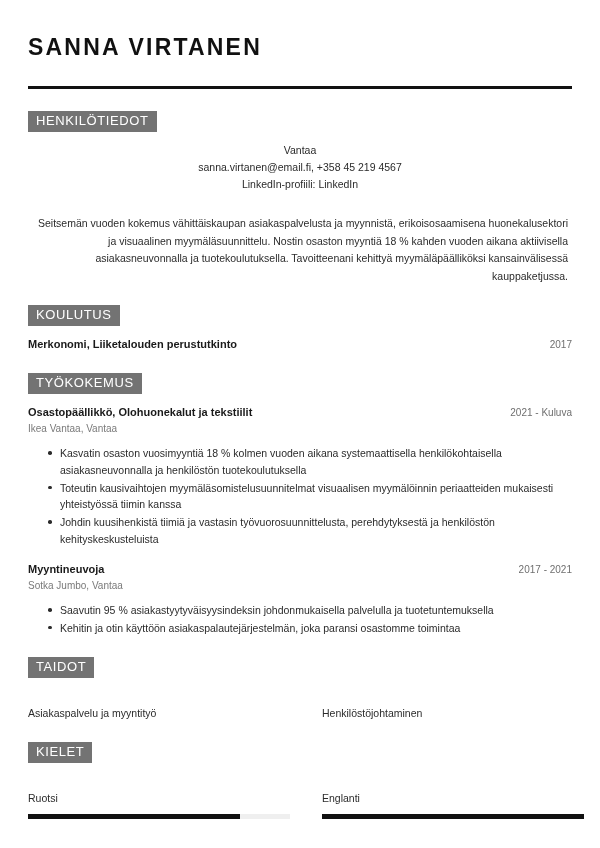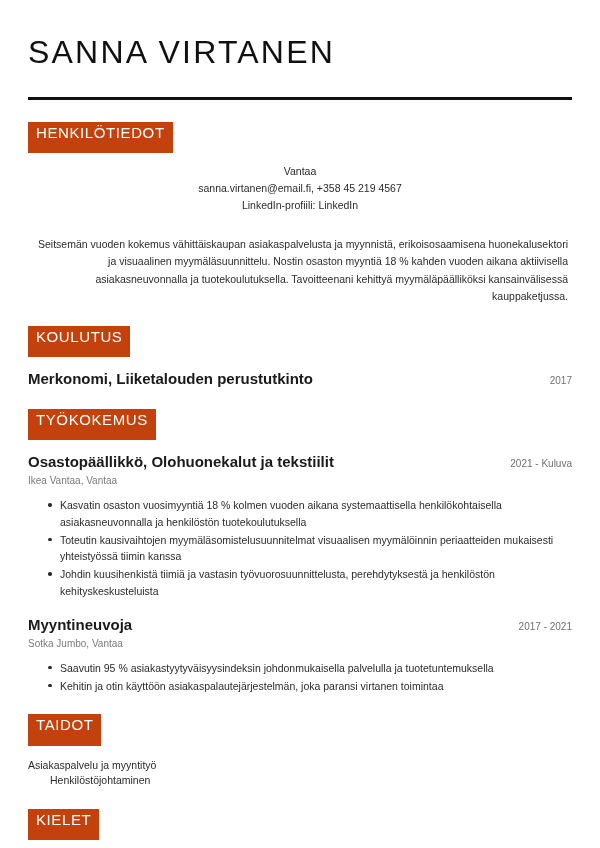--- a/index.html
+++ b/index.html
@@ -15,48 +15,48 @@
     -webkit-font-smoothing: antialiased;
   }
   .page {
     width: 600px;
     height: 848px;
     box-sizing: border-box;
     padding: 34px 28px 0 28px;
     position: relative;
   }
   .name {
-    font-size: 32px;
-    font-weight: 400;
+    font-size: 23px;
+    font-weight: 700;
     letter-spacing: 2.2px;
     color: #111111;
     line-height: 1.15;
     margin: 0;
     white-space: nowrap;
   }
   .top-rule {
     margin-top: 26px;
     height: 3px;
     background: #111111;
     width: 100%;
   }
   .section {
     margin-top: 22px;
   }
   .section.tight {
     margin-top: 20px;
   }
   .badge {
     display: inline-block;
-    background: #c2410c;
+    background: #737373;
     color: #ffffff;
-    font-size: 15px;
+    font-size: 13px;
     font-weight: 400;
     letter-spacing: 0.6px;
-    padding: 3px 8px 12px 8px;
+    padding: 3px 8px 4px 8px;
     line-height: 1.08;
     text-transform: uppercase;
   }
   .contact {
     margin-top: 10px;
     font-size: 10.5px;
     line-height: 1.62;
     color: #2b2b2b;
     text-align: center;
   }
@@ -74,21 +74,21 @@
   .entry {
     margin-top: 11px;
   }
   .entry-head {
     display: flex;
     justify-content: space-between;
     align-items: baseline;
     width: 100%;
   }
   .entry-title {
-    font-size: 15px;
+    font-size: 11px;
     font-weight: bold;
     color: #1a1a1a;
     line-height: 1.4;
   }
   .entry-date {
     font-size: 10px;
     color: #6f6f6f;
     white-space: nowrap;
     padding-left: 12px;
     line-height: 1.4;
@@ -117,22 +117,21 @@
     position: absolute;
     left: 0;
     top: 6px;
     width: 3.5px;
     height: 3.5px;
     border-radius: 50%;
     background: #2b2b2b;
   }
   .two-col {
     display: flex;
-    margin-top: 12px;
-    flex-direction: column;
+    margin-top: 28px;
   }
   .col {
     width: 50%;
     box-sizing: border-box;
   }
   .col.right {
     padding-left: 22px;
   }
   .skill-text {
     font-size: 10.5px;
@@ -206,40 +205,48 @@
     </div>
 
     <div class="entry" style="margin-top:14px;">
       <div class="entry-head">
         <span class="entry-title">Myyntineuvoja</span>
         <span class="entry-date">2017 - 2021</span>
       </div>
       <div class="entry-sub">Sotka Jumbo, Vantaa</div>
       <ul class="bullets">
         <li>Saavutin 95 % asiakastyytyväisyysindeksin johdonmukaisella palvelulla ja tuotetuntemuksella</li>
-        <li>Kehitin ja otin käyttöön asiakaspalautejärjestelmän, joka paransi virtanen toimintaa</li>
+        <li>Kehitin ja otin käyttöön asiakaspalautejärjestelmän, joka paransi osastomme toimintaa</li>
       </ul>
     </div>
   </div>
 
   <div class="section tight">
     <span class="badge">TAIDOT</span>
     <div class="two-col">
       <div class="col">
         <div class="skill-text">Asiakaspalvelu ja myyntityö</div>
       </div>
       <div class="col right">
         <div class="skill-text">Henkilöstöjohtaminen</div>
       </div>
     </div>
   </div>
 
   <div class="section tight">
     <span class="badge">KIELET</span>
     <div class="two-col">
+      <div class="col">
+        <div class="lang-block">
+          <div class="lang-name">Ruotsi</div>
+          <div class="bar-track">
+            <div class="bar-fill" style="width: 81%;"></div>
+          </div>
+        </div>
+      </div>
       <div class="col right">
         <div class="lang-block">
           <div class="lang-name">Englanti</div>
           <div class="bar-track">
             <div class="bar-fill" style="width: 100%;"></div>
           </div>
         </div>
       </div>
     </div>
   </div>

